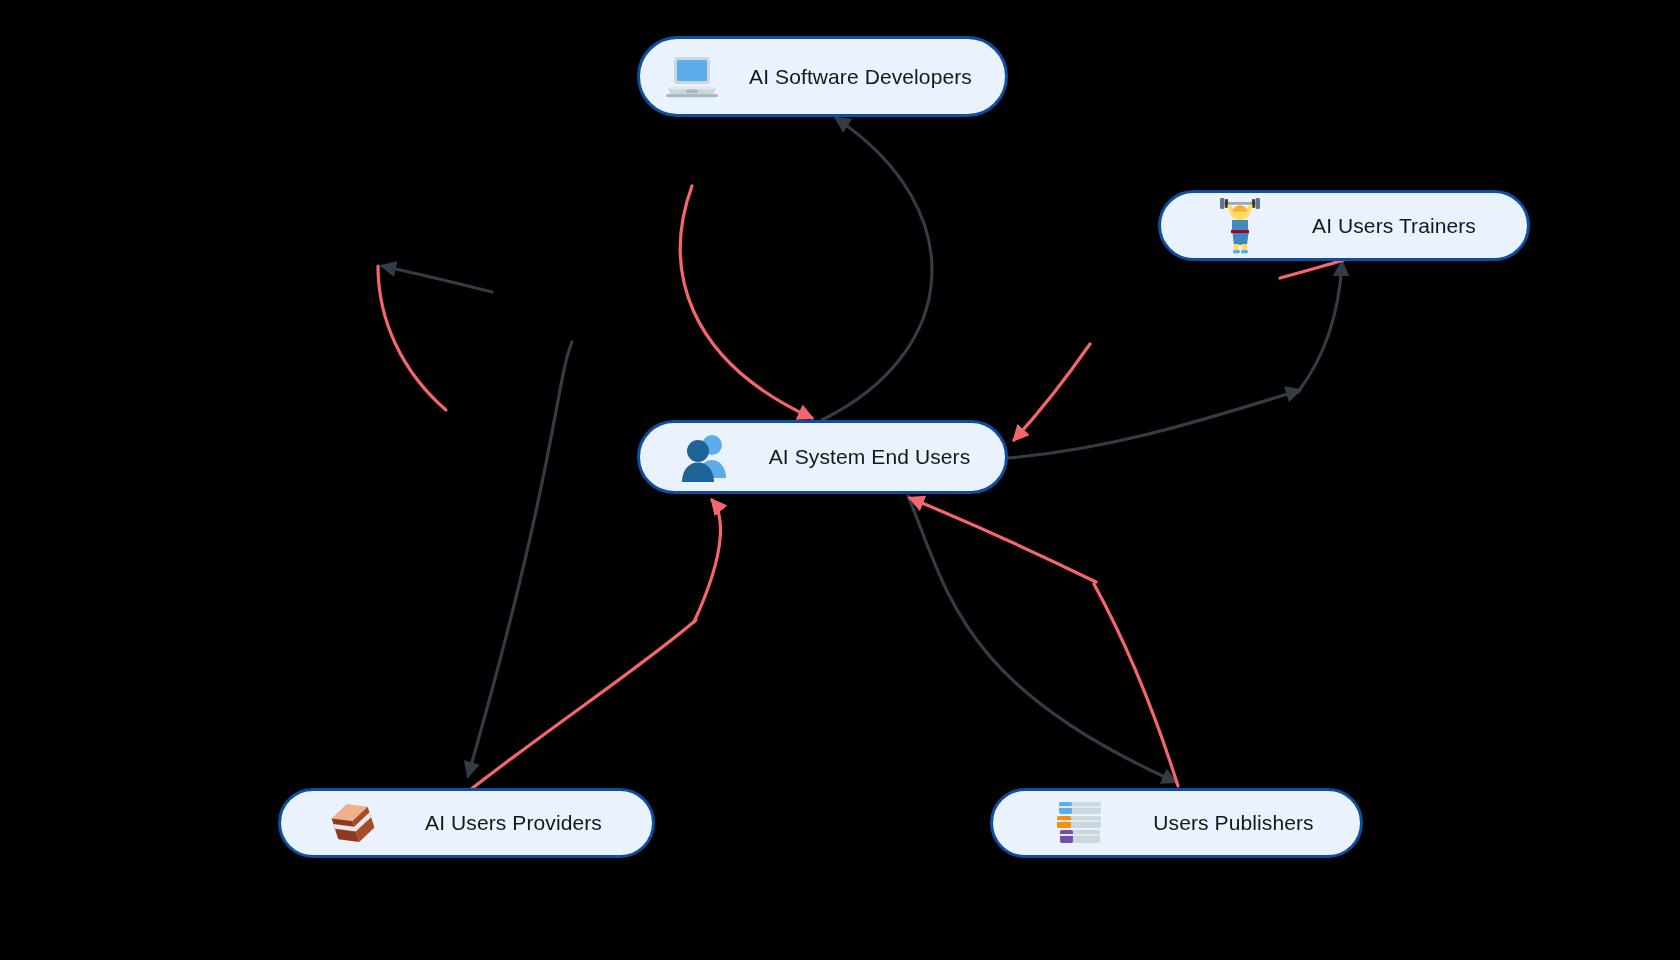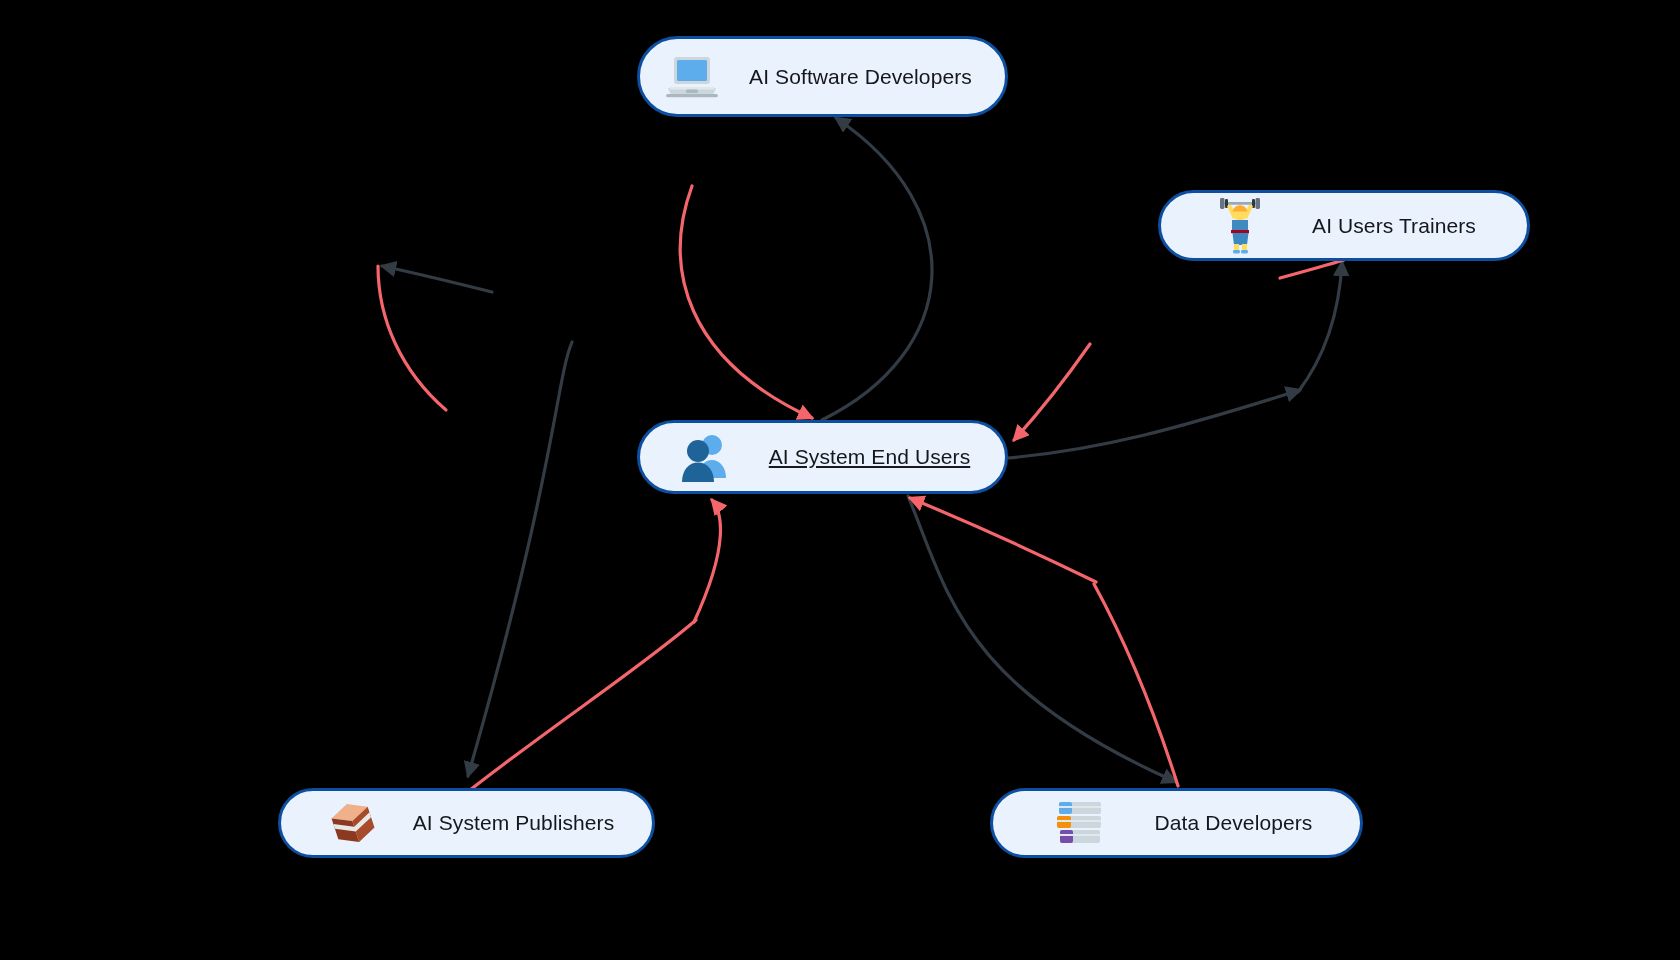--- a/index.html
+++ b/index.html
@@ -60,21 +60,21 @@
     padding-right: 14px;
   }
 
   
   #node-developers { left: 637px;  top: 36px;  width: 371px; height: 81px; }
   #node-developers .node-icon  { margin-left: 26px; margin-right: 12px; }
   #node-dataowners { left: 38px;   top: 189px; width: 372px; height: 77px; }
   #node-dataowners .node-icon  { margin-left: 78px; margin-right: 10px; }
   #node-trainers   { left: 1158px; top: 190px; width: 372px; height: 71px; }
   #node-trainers .node-icon    { margin-left: 56px; margin-right: 12px; }
-  #node-endusers   { left: 637px;  top: 420px; width: 371px; height: 74px; text-decoration: underline; }
+  #node-endusers   { left: 637px;  top: 420px; width: 371px; height: 74px; }
   #node-endusers .node-icon    { margin-left: 38px; margin-right: 14px; }
   #node-providers  { left: 278px;  top: 788px; width: 377px; height: 70px; }
   #node-providers .node-icon   { margin-left: 48px; margin-right: 12px; }
   #node-publishers { left: 990px;  top: 788px; width: 373px; height: 70px; }
   #node-publishers .node-icon  { margin-left: 60px; margin-right: 12px; }
 
   
   .ico { display:block; }
 </style>
 </head>
@@ -171,36 +171,36 @@
     <span class="node-icon">
       <svg class="ico" width="48" height="48" viewBox="0 0 48 48" xmlns="http://www.w3.org/2000/svg">
         <g transform="rotate(-18 24 24)">
           <path d="M24 4  L43 13 L24 22 L5 13 z" fill="#f0b08a"></path>
           <path d="M5 13  L24 22 L24 44 L5 35 z" fill="#8b3a21"></path>
           <path d="M43 13 L24 22 L24 44 L43 35 z" fill="#a84b2a"></path>
           <path d="M5 19 L24 28 L43 19 L43 24 L24 33 L5 24 z" fill="#e8e8e6"></path>
         </g>
       </svg>
     </span>
-    <span class="node-label">AI System Publishers</span>
+    <span class="node-label">AI Users Providers</span>
   </div>
 
   <div class="node" id="node-publishers" style="left: 990px; top: 788px; width: 373px; height: 70px;">
     <span class="node-icon">
       <svg class="ico" width="56" height="50" viewBox="0 0 56 50" xmlns="http://www.w3.org/2000/svg">
 
         <rect x="6" y="4" width="42" height="12" rx="2" fill="#ccd6dd"></rect>
         <rect x="6" y="4" width="13" height="12" rx="2" fill="#5dadec"></rect>
         <rect x="6" y="8" width="42" height="2" fill="#e1e8ed"></rect>
 
         <rect x="4" y="18" width="44" height="12" rx="2" fill="#ccd6dd"></rect>
         <rect x="4" y="18" width="14" height="12" rx="2" fill="#f4900c"></rect>
         <rect x="4" y="22" width="44" height="2" fill="#e1e8ed"></rect>
 
         <rect x="7" y="32" width="40" height="13" rx="2" fill="#ccd6dd"></rect>
         <rect x="7" y="32" width="13" height="13" rx="2" fill="#744eaa"></rect>
         <rect x="7" y="36" width="40" height="2" fill="#e1e8ed"></rect>
       </svg>
     </span>
-    <span class="node-label">Data Developers</span>
+    <span class="node-label">Users Publishers</span>
   </div>
 
 </div>
 
 </body></html>

